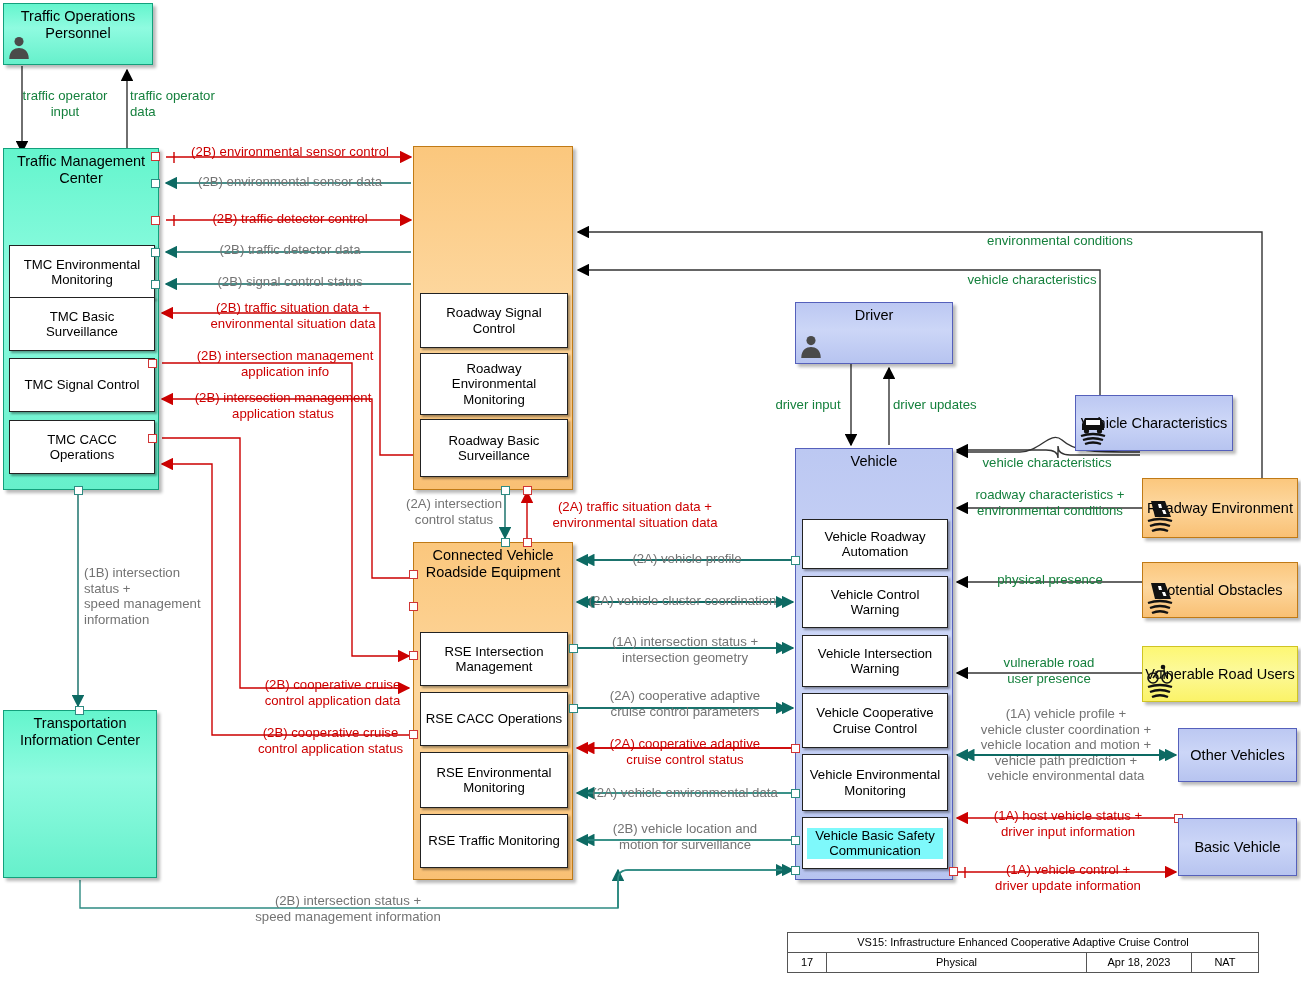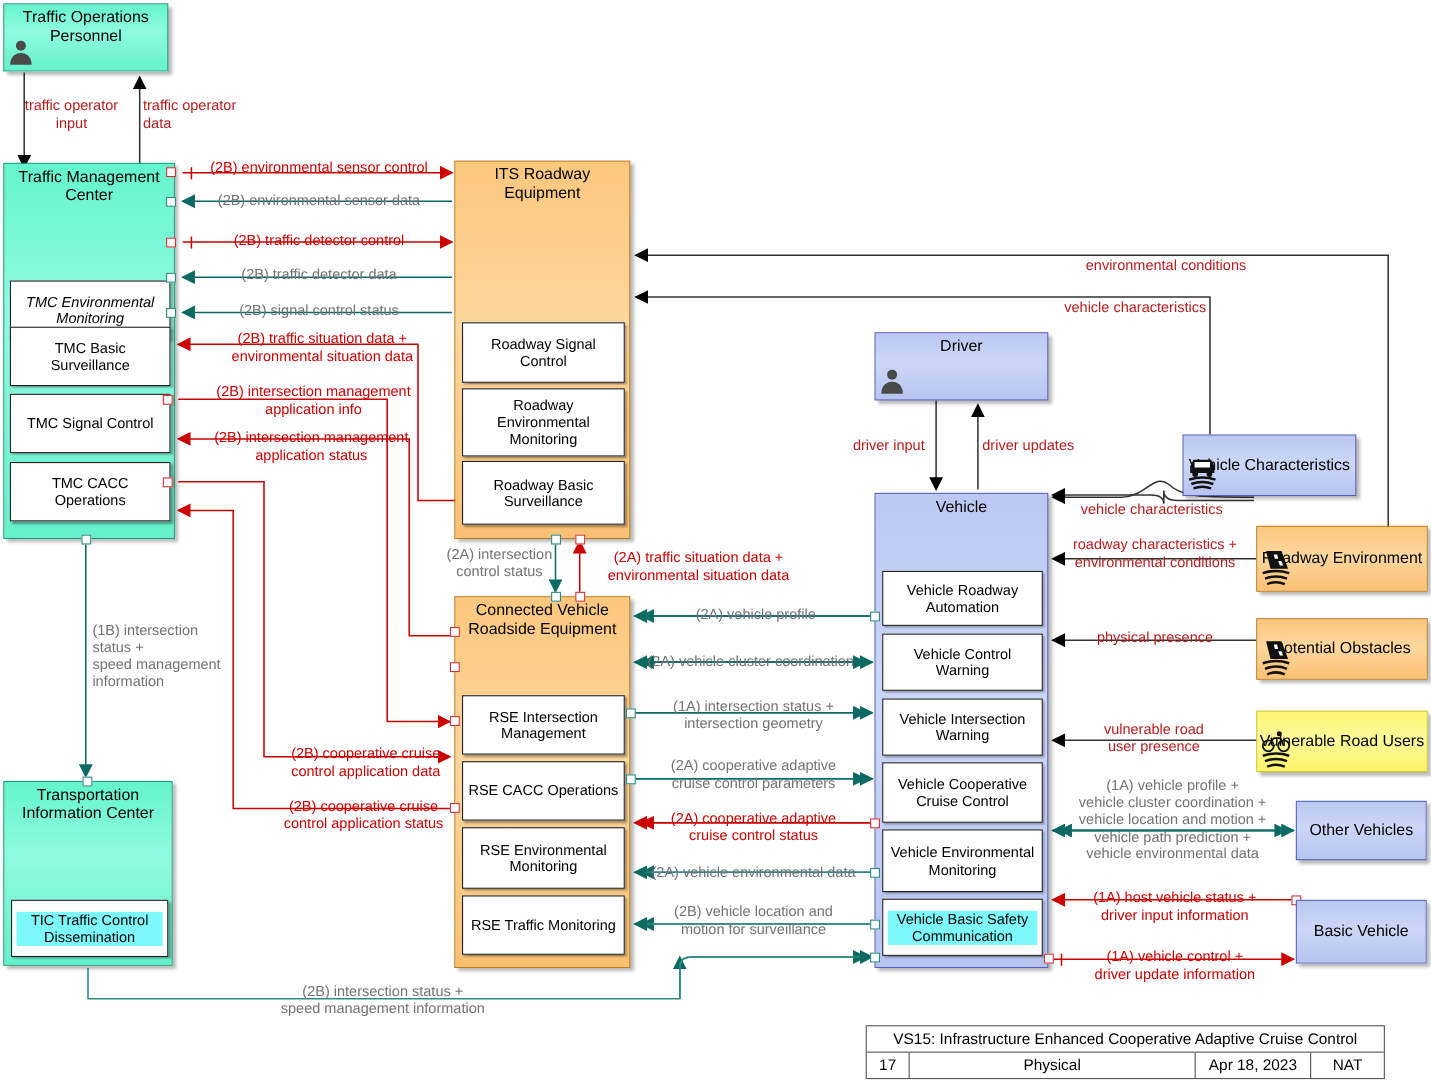--- a/index.html
+++ b/index.html
@@ -33,35 +33,35 @@
        font-size:13.2px;line-height:15.5px;padding:2px 4px;
        box-shadow:2px 2px 2px rgba(0,0,0,.35);}
   .sub span{display:inline-block;}
   .hl{background:#7ef9fb;}
 
   
   .lbl{position:absolute;font-size:13.2px;line-height:15.5px;text-align:center;
        white-space:pre-line;}
   .lbl.red{color:#cc0000;}
   .lbl.teal{color:#737373;}
-  .lbl.black{color:#b91c1c;}
+  .lbl.black{color:#15803d;}
   .lbl.l{text-align:left;}
 
   
   .port{position:absolute;width:9px;height:9px;box-sizing:border-box;background:#fff;}
   .port.r{border:1.6px solid #d03535;}
   .port.t{border:1.6px solid #2e8b82;}
 
   
   .glyph{position:absolute;width:26px;height:26px;}
 
   
   #titleblock{position:absolute;left:787px;top:932px;width:472px;
               border:1px solid #555;box-sizing:border-box;background:#fff;
-              font-size:14px;}
+              font-size:11px;}
   #titleblock .tbrow{display:flex;}
   #titleblock .tbtop{border-bottom:1px solid #555;text-align:center;padding:3px 0 4px;}
   #titleblock .c{padding:3px 0 4px;text-align:center;border-right:1px solid #555;}
   #titleblock .c:last-child{border-right:none;}
   #tb-num{width:38px;}
   #tb-view{flex:1;}
   #tb-date{width:104px;}
   #tb-org{width:66px;}
 </style>
 </head>
@@ -180,21 +180,21 @@
   <div class="box green" style="left:3px;top:3px;width:150px;height:62px;">
     <div class="title">Traffic Operations Personnel</div>
     <svg class="glyph" style="left:2px;top:30px;" viewBox="0 0 24 24">
       <circle cx="12" cy="7" r="4.2" fill="#4a4a4a"></circle>
       <path d="M3 23 C3 15.5 8 13 12 13 C16 13 21 15.5 21 23 Z" fill="#4a4a4a"></path>
     </svg>
   </div>
 
   <div class="box green" style="left:3px;top:148px;width:156px;height:342px;">
     <div class="title">Traffic Management Center</div>
-    <div class="sub" style="left:5px;top:106px;width:146px;height:54px;font-style:italic;">
+    <div class="sub" style="left:5px;top:96px;width:146px;height:54px;">
       <span>TMC Environmental Monitoring</span>
       </div>
     <div class="sub" style="left:5px;top:148px;width:146px;height:54px;">
       <span>TMC Basic Surveillance</span>
       </div>
     <div class="sub" style="left:5px;top:209px;width:146px;height:54px;">
       <span>TMC Signal Control</span>
       </div>
     <div class="sub" style="left:5px;top:271px;width:146px;height:54px;">
       <span>TMC CACC Operations</span>
@@ -203,21 +203,20 @@
   <div class="port r" style="left:151px;top:152px;"></div>
   <div class="port t" style="left:151px;top:179px;"></div>
   <div class="port r" style="left:151px;top:216px;"></div>
   <div class="port t" style="left:151px;top:248px;"></div>
   <div class="port t" style="left:151px;top:280px;"></div>
   <div class="port r" style="left:148px;top:359px;"></div>
   <div class="port r" style="left:148px;top:434px;"></div>
   <div class="port t" style="left:74px;top:486px;"></div>
 
   <div class="box orange" style="left:413px;top:146px;width:160px;height:344px;">
-    <div class="title">ITS Roadway Equipment</div>
     <div class="sub" style="left:6px;top:146px;width:148px;height:55px;">
       <span>Roadway Signal Control</span>
       </div>
     <div class="sub" style="left:6px;top:206px;width:148px;height:62px;">
       <span>Roadway Environmental Monitoring</span>
       </div>
     <div class="sub" style="left:6px;top:272px;width:148px;height:58px;">
       <span>Roadway Basic Surveillance</span>
       </div>
   </div>
@@ -243,23 +242,20 @@
   <div class="port r" style="left:523px;top:538px;"></div>
   <div class="port r" style="left:409px;top:570px;"></div>
   <div class="port r" style="left:409px;top:602px;"></div>
   <div class="port r" style="left:409px;top:651px;"></div>
   <div class="port r" style="left:409px;top:730px;"></div>
   <div class="port t" style="left:569px;top:644px;"></div>
   <div class="port t" style="left:569px;top:704px;"></div>
 
   <div class="box green" style="left:3px;top:710px;width:154px;height:168px;">
     <div class="title">Transportation Information Center</div>
-    <div class="sub" style="left:6px;top:107px;width:143px;height:52px;">
-      <span class="hl">TIC Traffic Control Dissemination</span>
-      </div>
   </div>
   <div class="port t" style="left:75px;top:706px;"></div>
 
   <div class="box blue" style="left:795px;top:302px;width:158px;height:62px;">
     <div class="title">Driver</div>
     <svg class="glyph" style="left:2px;top:30px;" viewBox="0 0 24 24">
       <circle cx="12" cy="7" r="4.2" fill="#4a4a4a"></circle>
       <path d="M3 23 C3 15.5 8 13 12 13 C16 13 21 15.5 21 23 Z" fill="#4a4a4a"></path>
     </svg>
   </div>

